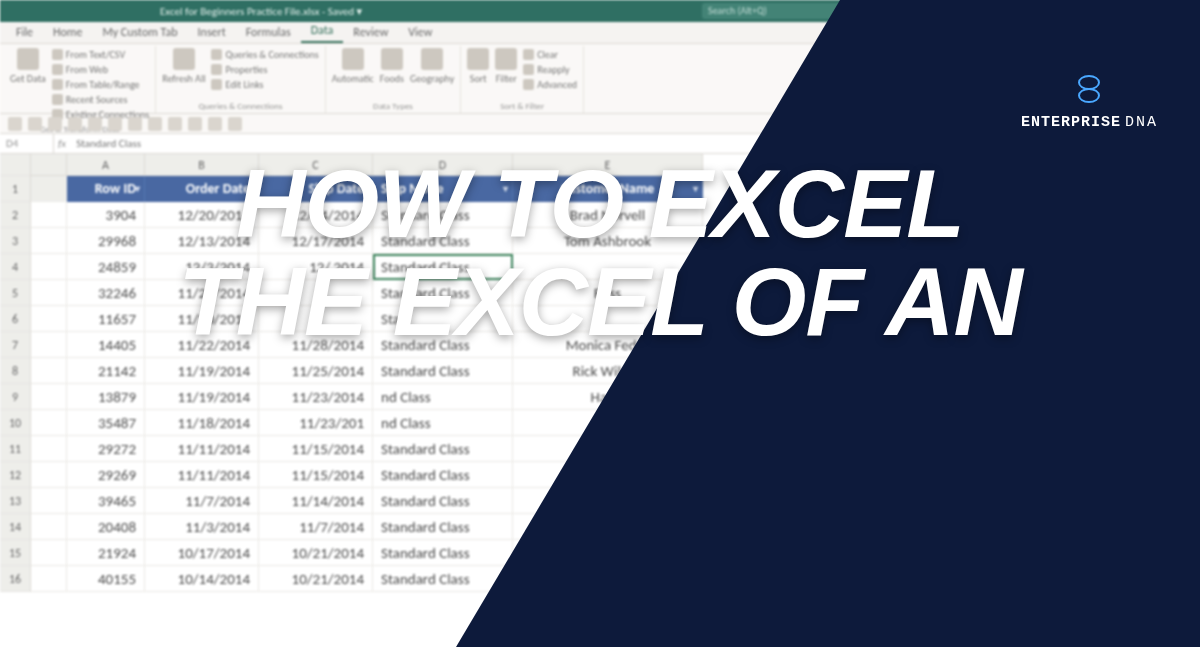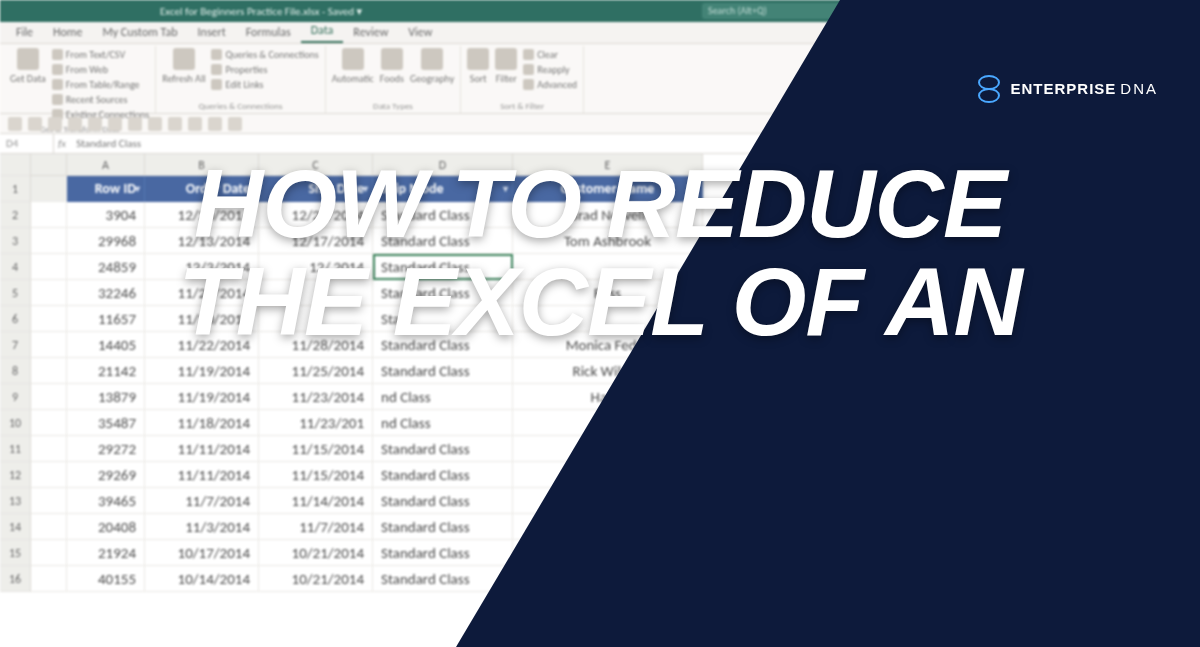--- a/index.html
+++ b/index.html
@@ -48,21 +48,21 @@
   .hdrrow div::after { content:"▾"; position:absolute; right:4px; top:0; font-size:10px; color:#cfd8ec; }
   .drow div { height:26px; line-height:26px; border-right:1px solid #e8e6e2; border-bottom:1px solid #e8e6e2; padding:0 8px; white-space:nowrap; overflow:hidden; font-size:15px; }
   .c-a{width:36px;} .c-b{width:78px; text-align:right;} .c-c{width:114px; text-align:right;} .c-d{width:114px; text-align:right;} .c-e{width:140px;} .c-f{width:190px; text-align:center;}
   .colhead .c-b,.colhead .c-c,.colhead .c-d,.colhead .c-e,.colhead .c-f{text-align:center;}
   .selcell { outline:2px solid #217346; outline-offset:-2px; }
 
   
   .diag { position:absolute; inset:0; background:#0d1a3b; clip-path:polygon(100% 0, 100% 100%, 38% 100%, 70% 0); }
 
   
-  .brand { position:absolute; top:75px; right:42px; display:flex; align-items:center; gap:10px; color:#fff; font-family:Liberation Sans, sans-serif; }
+  .brand { position:absolute; top:75px; right:42px; display:flex; align-items:center; gap:10px; color:#fff; font-family:Liberation Mono, monospace;flex-direction:column; }
   .dna { width:22px; height:28px; position:relative; }
   .dna::before,.dna::after{content:"";position:absolute;left:0;right:0;height:11px;border:2px solid #4aa8ff;border-radius:50%;}
   .dna::before{top:0;} .dna::after{bottom:0;}
   .brand .t1 { font-weight:800; font-size:15px; letter-spacing:1px; }
   .brand .t2 { font-weight:300; font-size:15px; letter-spacing:2px; margin-left:4px; }
 
   
   .headline { position:absolute; left:0; right:0; top:155px; text-align:center; font-family:Arial Black,Arial,sans-serif; font-weight:900; font-style:italic; color:#fff; text-shadow:0 3px 10px rgba(0,0,0,.35); line-height:1.02; }
   .headline .l { font-size:96px; letter-spacing:-1px; white-space:nowrap; }
 </style>
@@ -375,15 +375,15 @@
 <div class="diag"></div>
 
 <div class="brand">
   <div class="dna"></div>
   <div>
     <span class="t1">ENTERPRISE</span><span class="t2">DNA</span>
   </div>
 </div>
 
 <div class="headline">
-  <div class="l">HOW TO REDUCE</div>
+  <div class="l">HOW TO EXCEL</div>
   <div class="l">THE EXCEL OF AN</div>
 </div>
 
 </body></html>

